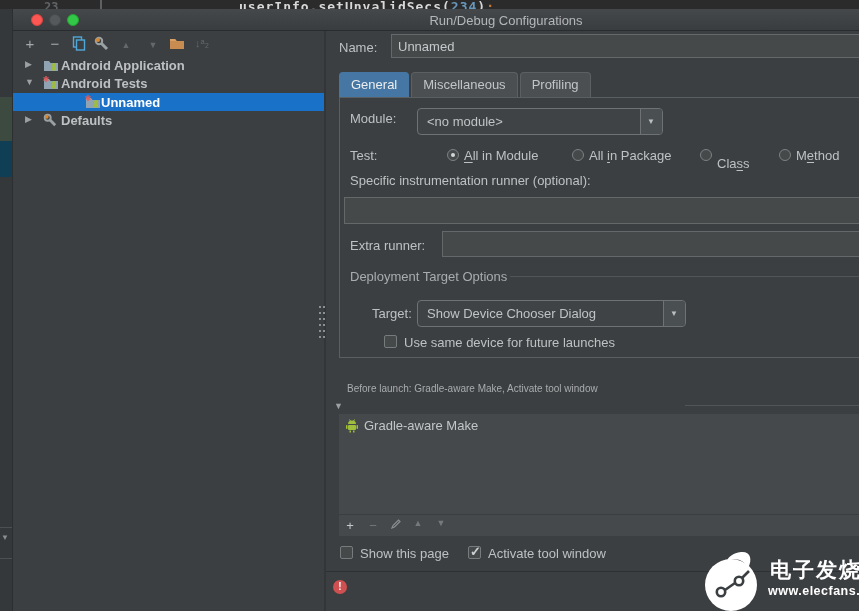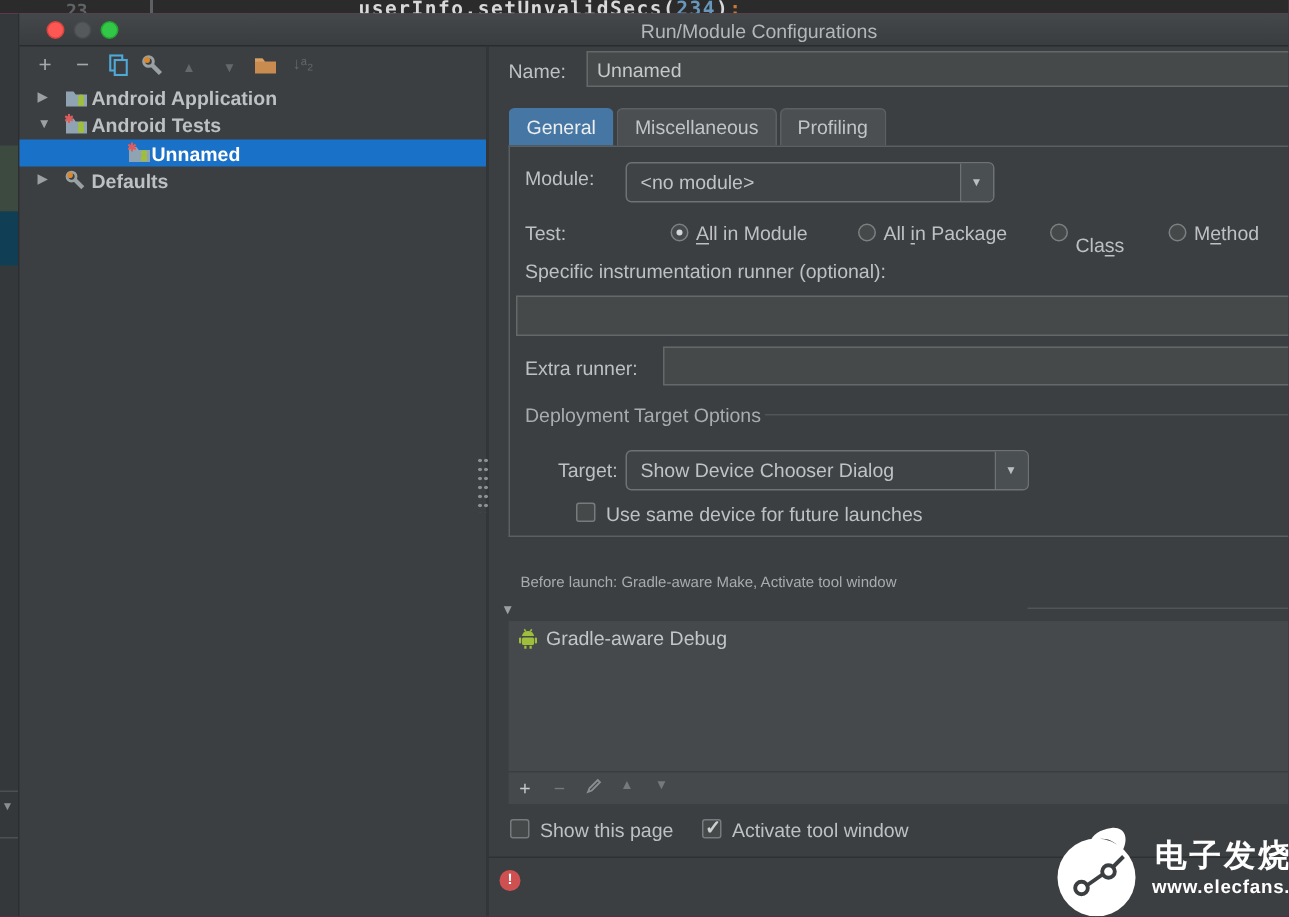--- a/index.html
+++ b/index.html
@@ -1,19 +1,19 @@
 <!DOCTYPE html>
 <html><head>
 <meta charset="utf-8">
 <style>
   * { margin:0; padding:0; box-sizing:border-box; }
   html,body { background:#1e1f21; }
   .screen {
     position:relative; width:859px; height:611px; overflow:hidden;
-    background:#ec4899; font-family:"Liberation Sans", sans-serif;
+    background:#3b82f6; font-family:"Liberation Sans", sans-serif;
     -webkit-font-smoothing:antialiased;
   }
   
   .editor-strip { position:absolute; left:0; top:0; width:859px; height:9px; background:#2b2b2b; overflow:hidden; }
   .gutter-num { position:absolute; left:44px; top:0; color:#606366; font:bold 12px "DejaVu Sans Mono", monospace; }
   .gutter-line { position:absolute; left:100px; top:0; width:2px; height:9px; background:#5e6163; }
   .code-line { position:absolute; left:239px; top:-1px; font:bold 13px "DejaVu Sans Mono", monospace; letter-spacing:1px; color:#d8d8d8; white-space:nowrap; }
   .code-num { color:#6897bb; }
   .code-semi { color:#cc7832; }
   
@@ -106,21 +106,21 @@
     <div class="ls-tri">▼</div>
     <div class="ls-sep" style="top:549px"></div>
   </div>
 
   <div class="dialog">
 
     <div class="titlebar">
       <span class="tl tl-red"></span>
       <span class="tl tl-mid"></span>
       <span class="tl tl-green"></span>
-      <span class="win-title">Run/Module Configurations</span>
+      <span class="win-title">Run/Debug Configurations</span>
     </div>
 
     <div class="tree-toolbar-icon" style="left:8px">+</div>
     <div class="tree-toolbar-icon" style="left:33px">−</div>
     <div class="tree-toolbar-icon" style="left:57px">
       <svg width="14" height="15" viewBox="0 0 14 15">
         <rect x="1.5" y="1" width="8" height="10" fill="none" stroke="#4fa8d8" stroke-width="1.4"></rect>
         <rect x="4.5" y="4" width="8" height="10" fill="#3c3f41" stroke="#4fa8d8" stroke-width="1.4"></rect>
       </svg>
     </div>
@@ -257,21 +257,21 @@
             <path d="M3,6 a4,3.4 0 0 1 8,0 Z" fill="#9ebe3c"></path>
             <line x1="4.5" y1="1.5" x2="5.5" y2="3" stroke="#9ebe3c" stroke-width="1"></line>
             <line x1="9.5" y1="1.5" x2="8.5" y2="3" stroke="#9ebe3c" stroke-width="1"></line>
             <rect x="3" y="7" width="8" height="5" rx="1" fill="#9ebe3c"></rect>
             <rect x="1" y="7" width="1.5" height="4" rx="0.7" fill="#9ebe3c"></rect>
             <rect x="11.5" y="7" width="1.5" height="4" rx="0.7" fill="#9ebe3c"></rect>
             <rect x="4.5" y="12.5" width="1.5" height="2" fill="#9ebe3c"></rect>
             <rect x="8" y="12.5" width="1.5" height="2" fill="#9ebe3c"></rect>
           </svg>
         </span>
-        <span class="bl-item-label">Gradle-aware Debug</span>
+        <span class="bl-item-label">Gradle-aware Make</span>
       </div>
       <div class="bl-toolbar">
         <span class="blt-icon" style="left:2px;color:#c6c9cb">+</span>
         <span class="blt-icon" style="left:25px">−</span>
         <span class="blt-icon" style="left:48px">
           <svg width="12" height="12" viewBox="0 0 12 12">
             <path d="M2,10 L3,7.5 L8.5,2 L10,3.5 L4.5,9 Z" fill="none" stroke="#8a8e90" stroke-width="1.2"></path>
           </svg>
         </span>
         <span class="blt-icon" style="left:70px;font-size:9px">▲</span>

